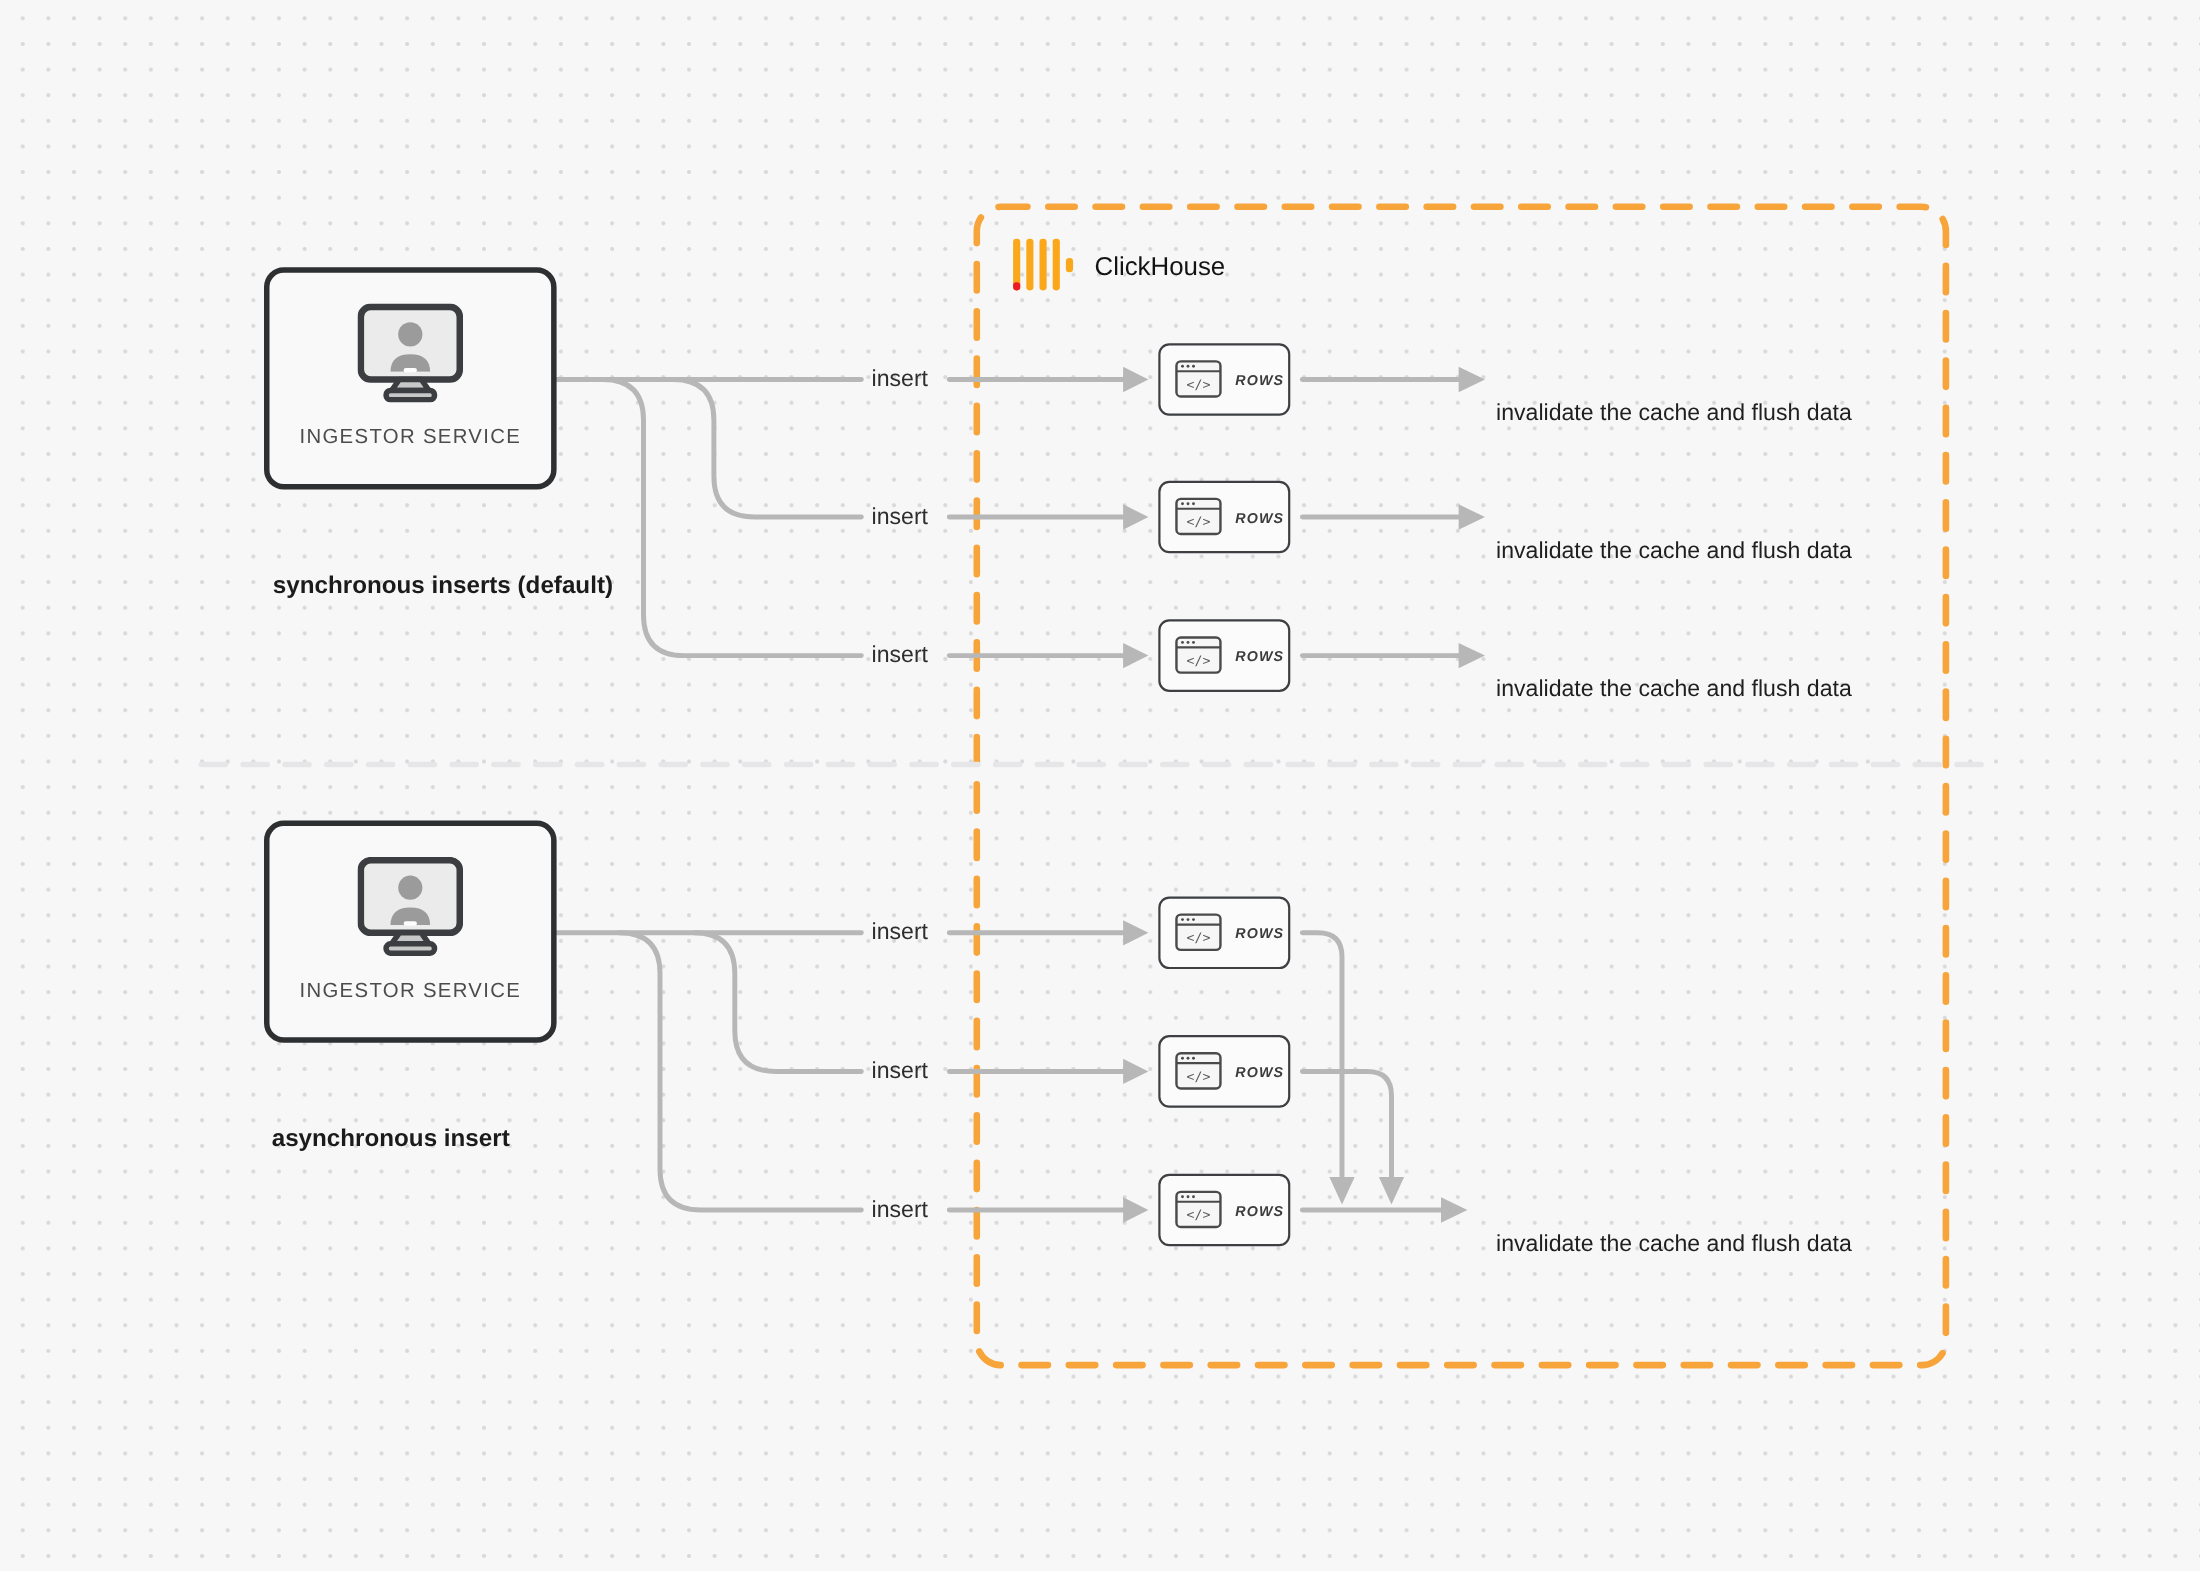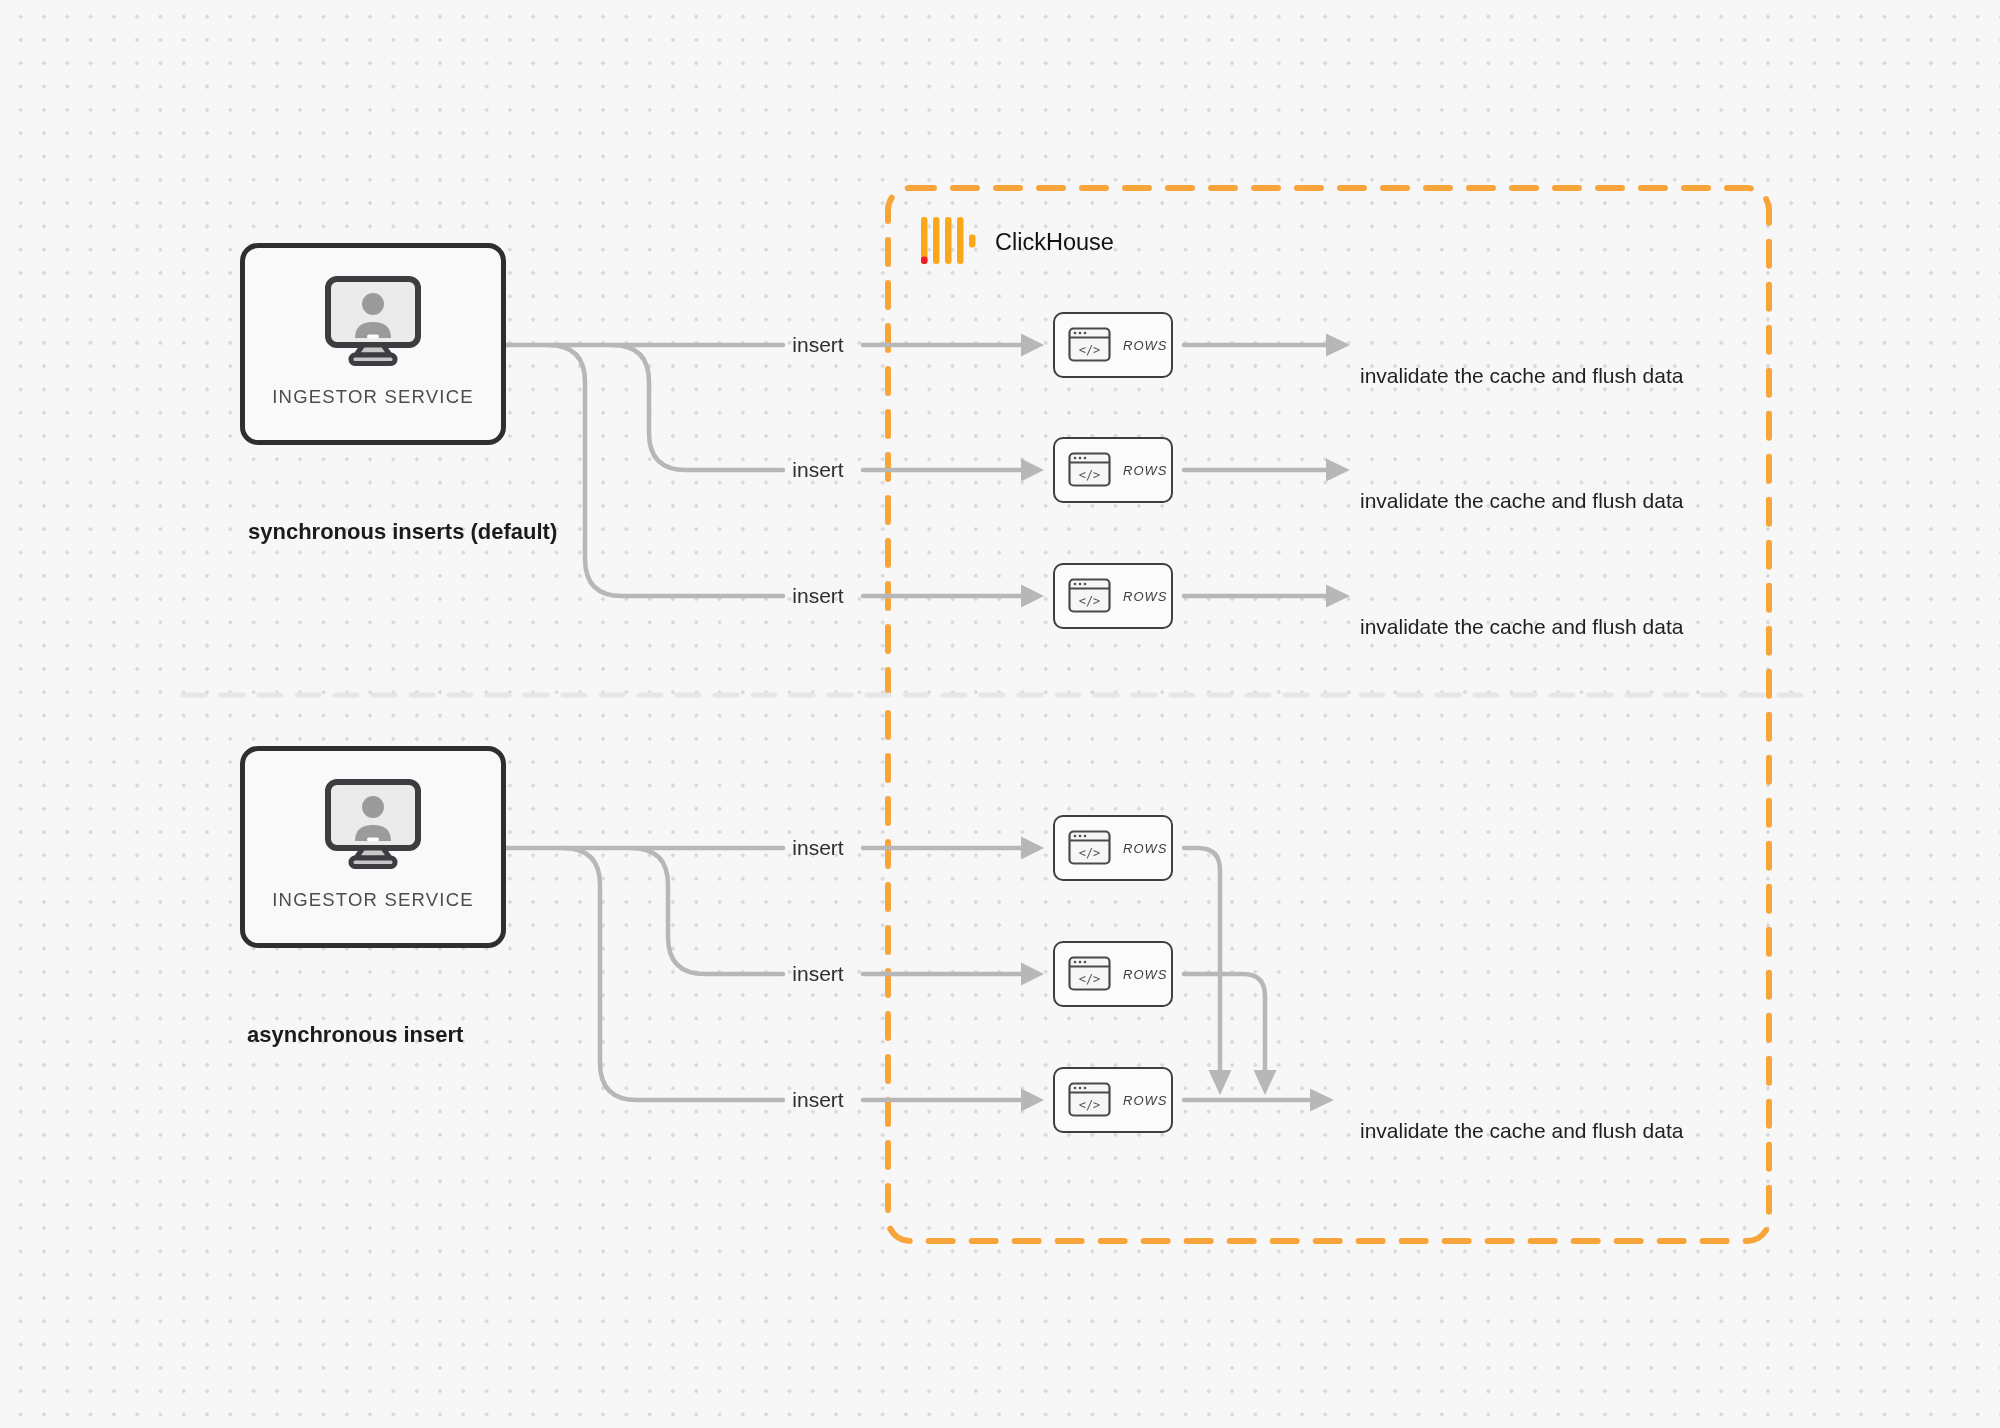--- a/index.html
+++ b/index.html
@@ -39,21 +39,21 @@
     position:absolute;width:120px;height:66px;box-sizing:border-box;
     background:#fbfbfb;border:2.5px solid #3d3f42;border-radius:10px;
     display:flex;align-items:center;gap:11px;padding-left:13px;
   }
   .rows-card::after{
     content:"";position:absolute;z-index:-1;
     top:6px;left:6px;right:-9px;bottom:-9px;
     background:#f1f1f1;border:2.5px solid #3d3f42;border-radius:10px;
   }
   .rows-label{
-    font-size:13px;font-style:italic;font-weight:400;color:#3c3c3c;letter-spacing:1px;white-space:nowrap;
+    font-size:13px;font-style:italic;font-weight:700;color:#3c3c3c;letter-spacing:1px;white-space:nowrap;
   }
 
   
   .insert-label{
     position:absolute;transform:translate(-50%,-50%);
     font-size:21px;color:#2e2e2e;white-space:nowrap;text-align:center;
   }
   .result-label{
     position:absolute;transform:translateY(-50%);
     font-size:21px;color:#1f1f1f;white-space:nowrap;margin-top:31px;

